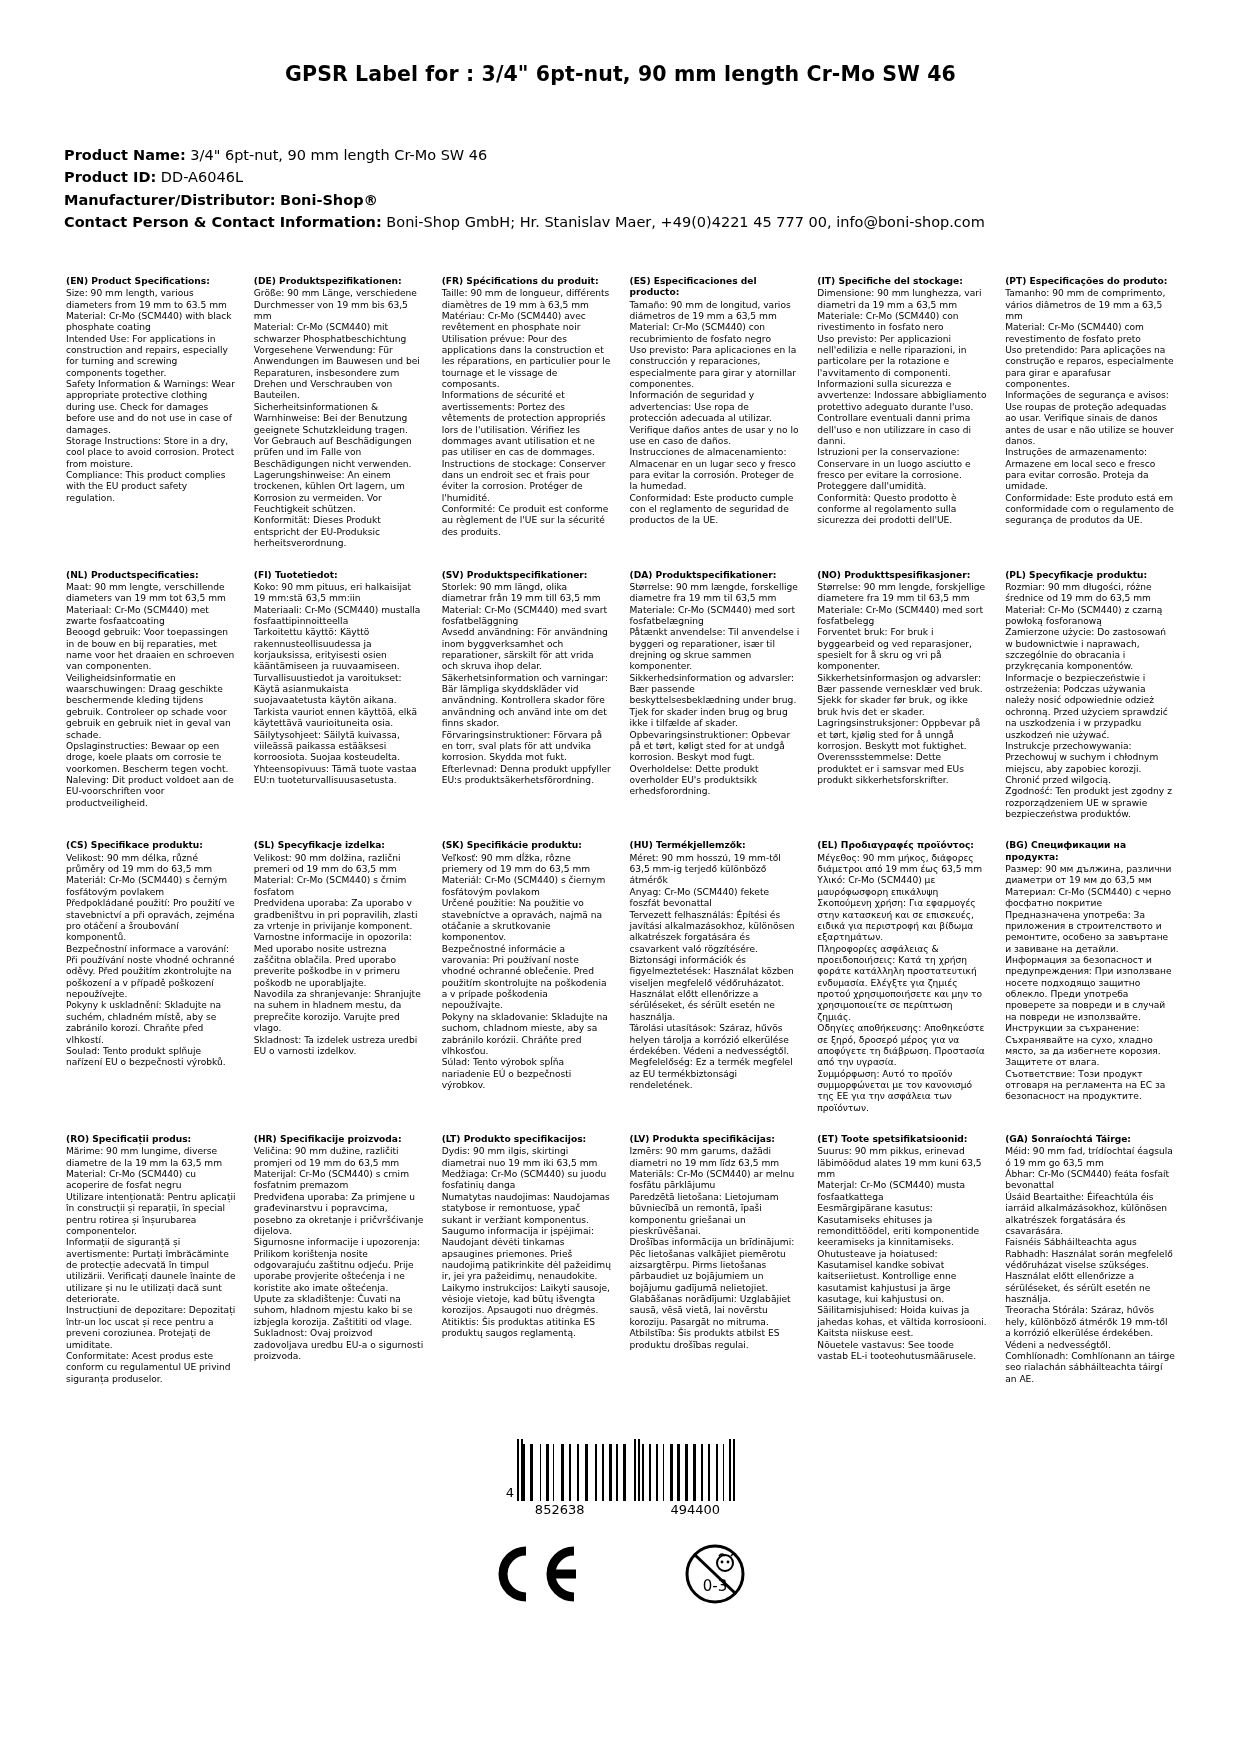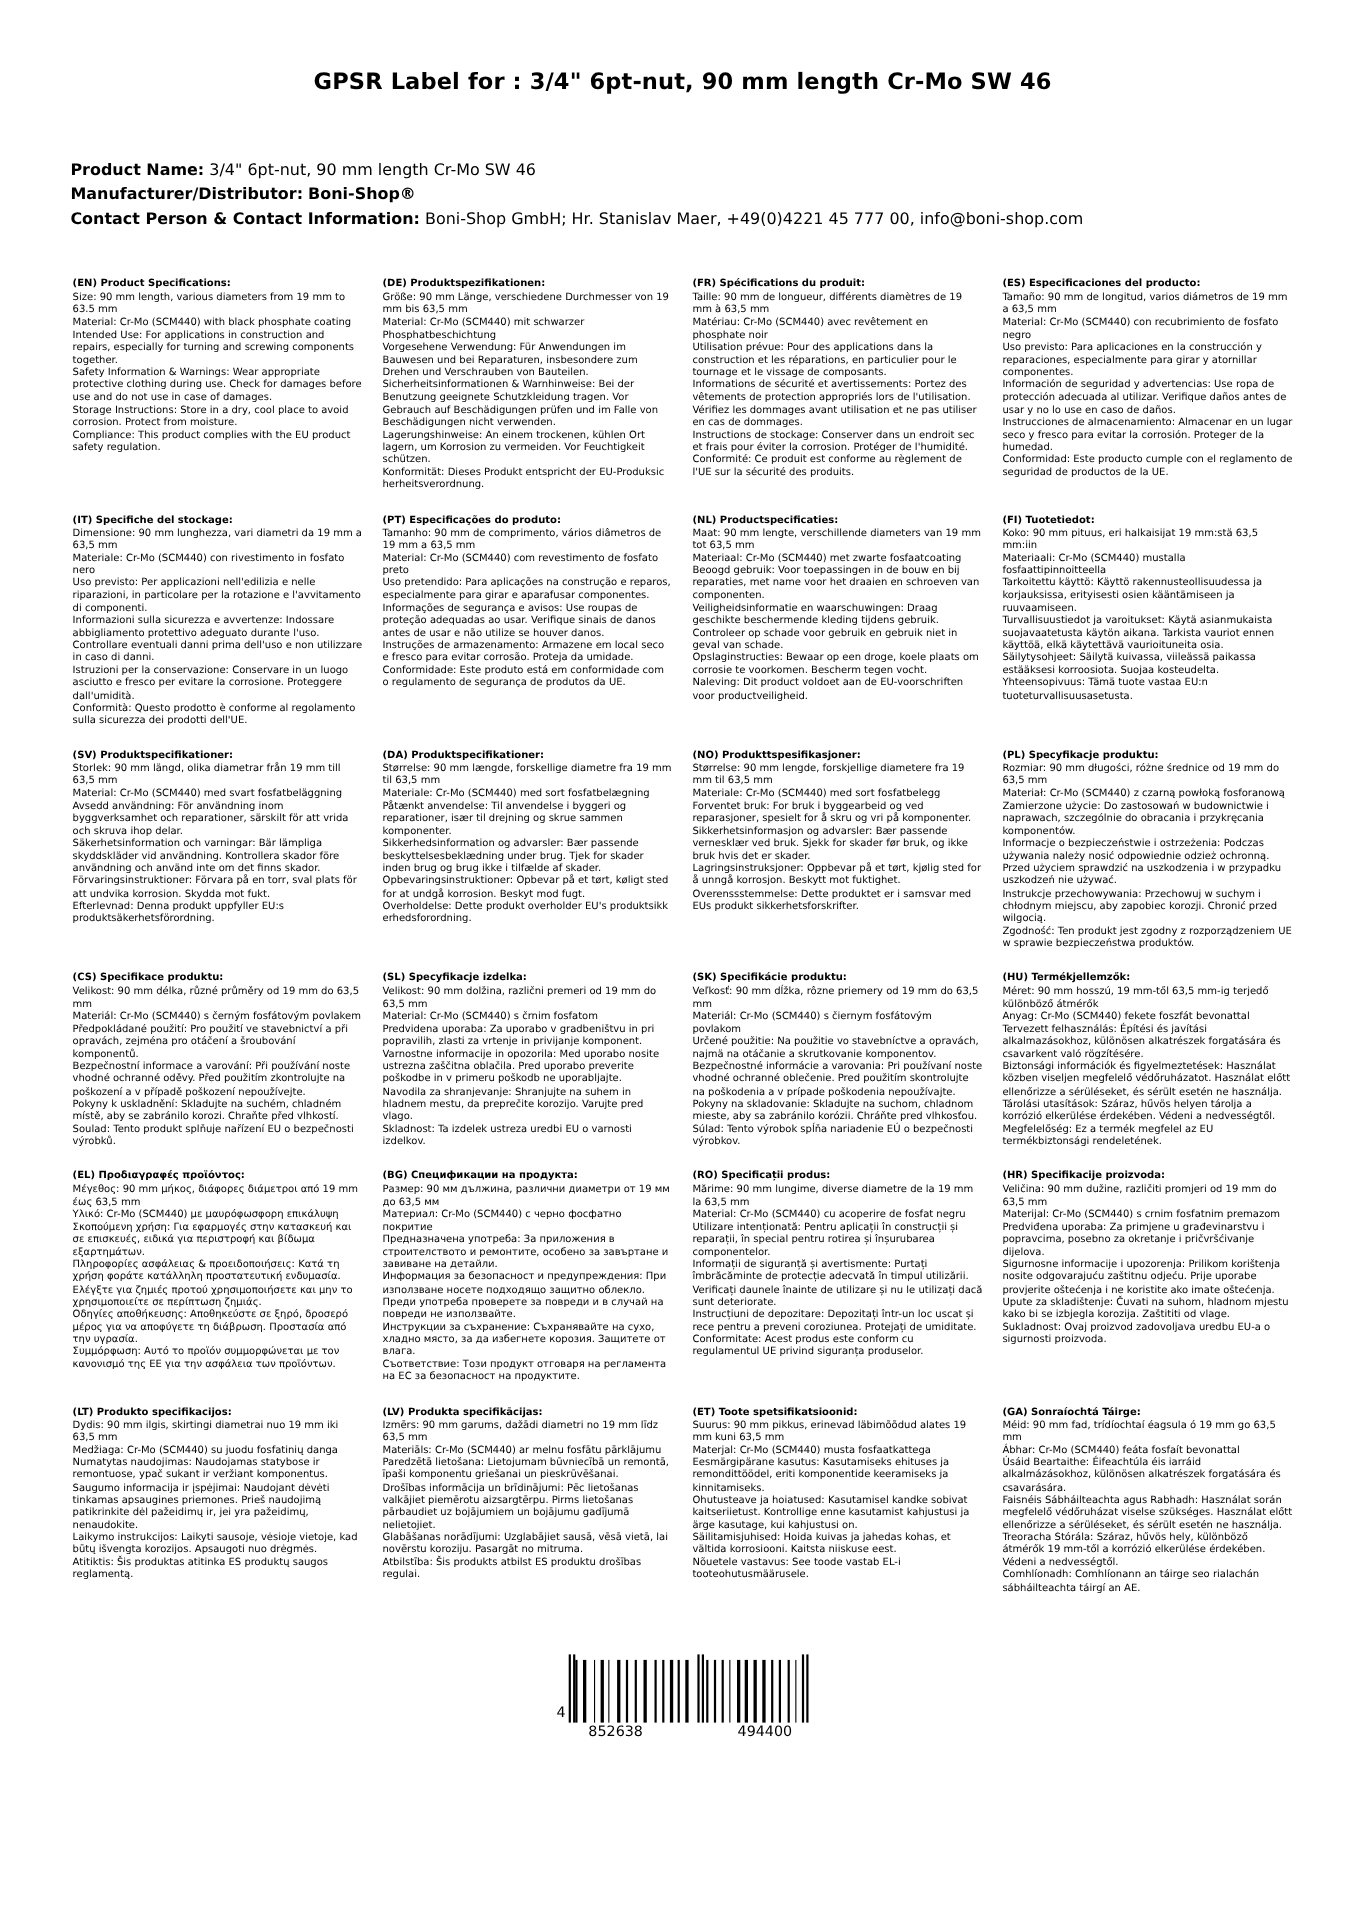--- a/index.html
+++ b/index.html
@@ -46,21 +46,21 @@
   }
   .meta-value.bold {
     font-weight: bold;
   }
 
   .specs {
     margin-top: 42px;
     margin-left: 6px;
     margin-right: 6px;
     display: grid;
-    grid-template-columns: repeat(4, 1fr);
+    grid-template-columns: repeat(6, 1fr);
     column-gap: 18px;
     row-gap: 20px;
   }
   .spec-cell {
     font-size: 9.1px;
     line-height: 1.25;
     color: #000;
   }
   .spec-head {
     font-weight: bold;
@@ -131,20 +131,24 @@
 <div class="page">
 
   <h1 class="doc-title">GPSR Label for : 3/4" 6pt-nut, 90 mm length Cr-Mo SW 46</h1>
 
   <div class="meta">
     <div class="meta-row">
       <span class="meta-label">Product Name:</span>
       <span class="meta-value">3/4" 6pt-nut, 90 mm length Cr-Mo SW 46</span>
     </div>
     <div class="meta-row">
+      <span class="meta-label">Product ID:</span>
+      <span class="meta-value">DD-A6046L</span>
+    </div>
+    <div class="meta-row">
       <span class="meta-label">Manufacturer/Distributor:</span>
       <span class="meta-value bold">Boni-Shop®</span>
     </div>
     <div class="meta-row">
       <span class="meta-label">Contact Person &amp; Contact Information:</span>
       <span class="meta-value">Boni-Shop GmbH; Hr. Stanislav Maer, +49(0)4221 45 777 00, info@boni-shop.com</span>
     </div>
   </div>
 
   <div class="specs">
@@ -489,15 +493,36 @@
           <i style="width: 2px; height: 100%;"></i>
           <i style="width: 2px; height: 100%; background: transparent;"></i>
           <i style="width: 2px; height: 100%;"></i>
         </span>
     </div>
     <div class="barcode-nums">
       <span>852638</span>
       <span>494400</span>
     </div>
 
+    <div class="marks">
+      <span class="ce-mark">
+        <svg width="92" height="62" viewBox="0 0 92 62" aria-hidden="true">
+          <path d="M36 8 A23 23 0 1 0 36 54" fill="none" stroke="#000" stroke-width="9"></path>
+          <path d="M84 8 A23 23 0 1 0 84 54" fill="none" stroke="#000" stroke-width="9"></path>
+          <rect x="62" y="26.5" width="24" height="9" fill="#000"></rect>
+        </svg>
+      </span>
+      <span class="age-mark">
+        <svg width="74" height="62" viewBox="0 0 74 62" aria-hidden="true">
+          <circle cx="37" cy="31" r="28" fill="none" stroke="#000" stroke-width="3"></circle>
+          <line x1="16" y1="11" x2="58" y2="51" stroke="#000" stroke-width="3"></line>
+          <circle cx="47" cy="20" r="8" fill="none" stroke="#000" stroke-width="2"></circle>
+          <circle cx="44" cy="19" r="1.4" fill="#000"></circle>
+          <circle cx="50" cy="19" r="1.4" fill="#000"></circle>
+          <path d="M41 13 q3 -4 6 0" fill="none" stroke="#000" stroke-width="1.6"></path>
+          <path d="M53 13 q3 -4 5 1" fill="none" stroke="#000" stroke-width="1.6"></path>
+          <text x="37" y="48" font-family="DejaVu Sans, sans-serif" font-size="15" text-anchor="middle" fill="#000">0-3</text>
+        </svg>
+      </span>
+    </div>
 
   </div>
 </div>
 
 </body></html>

